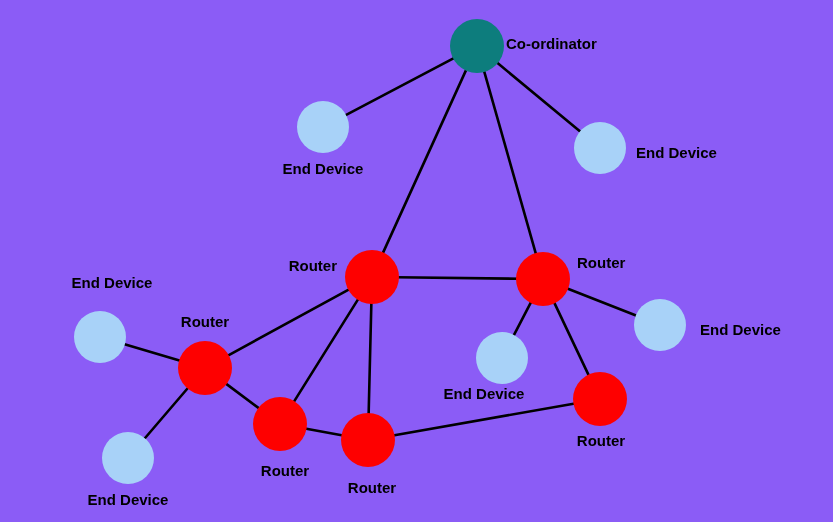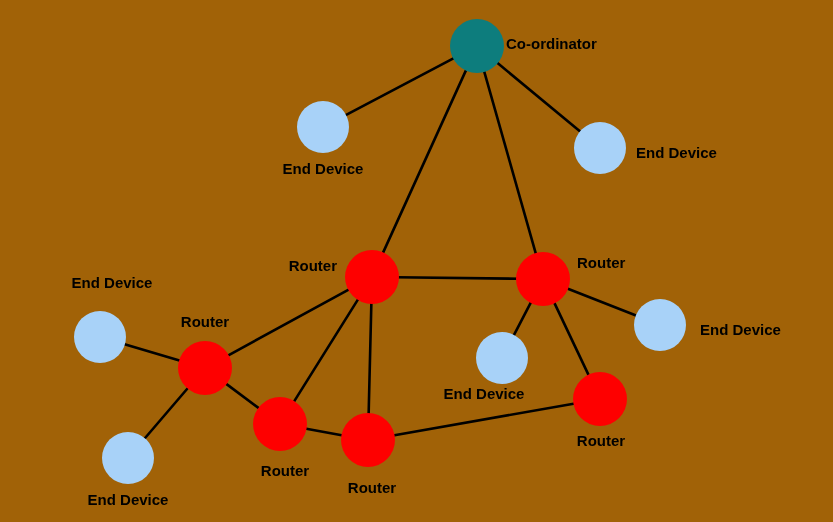--- a/index.html
+++ b/index.html
@@ -10,21 +10,21 @@
   body {
     width: 833px;
     height: 522px;
     overflow: hidden;
     font-family: "Liberation Sans", sans-serif;
   }
   #diagram-root {
     position: relative;
     width: 833px;
     height: 522px;
-    background: #a16207;
+    background: #8b5cf6;
   }
   svg.topology {
     position: absolute;
     top: 0;
     left: 0;
     width: 833px;
     height: 522px;
   }
   .edge {
     stroke: #000000;

